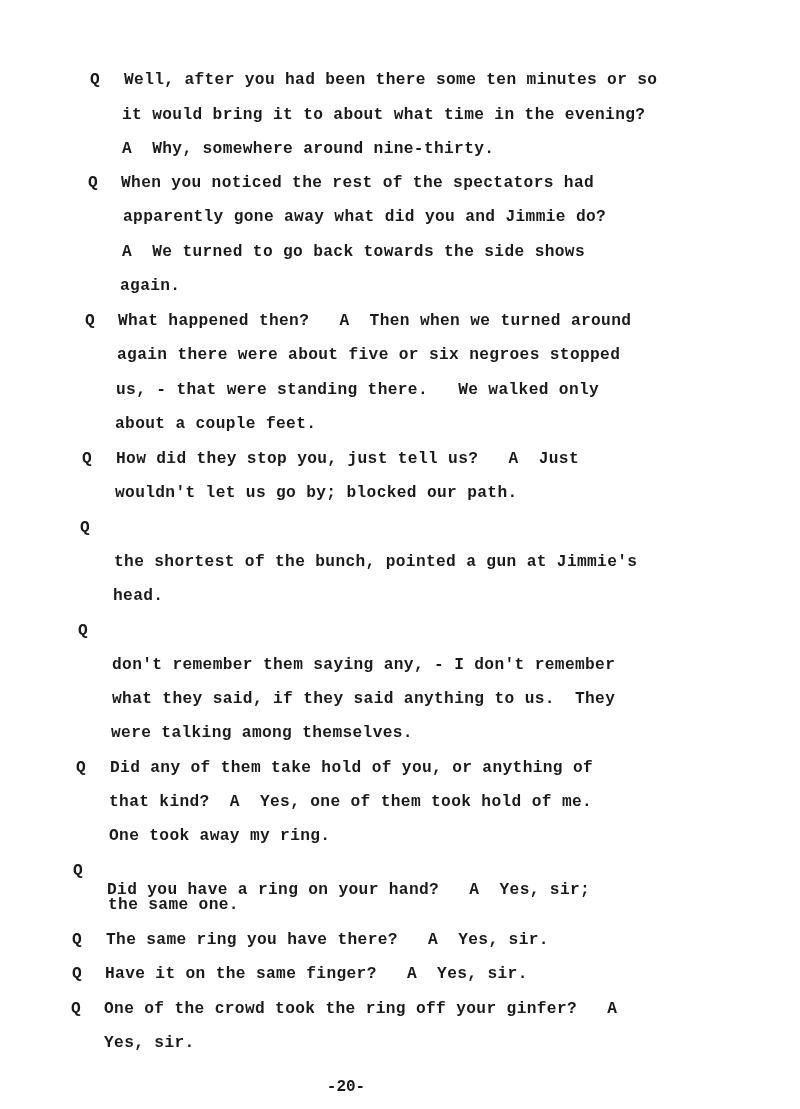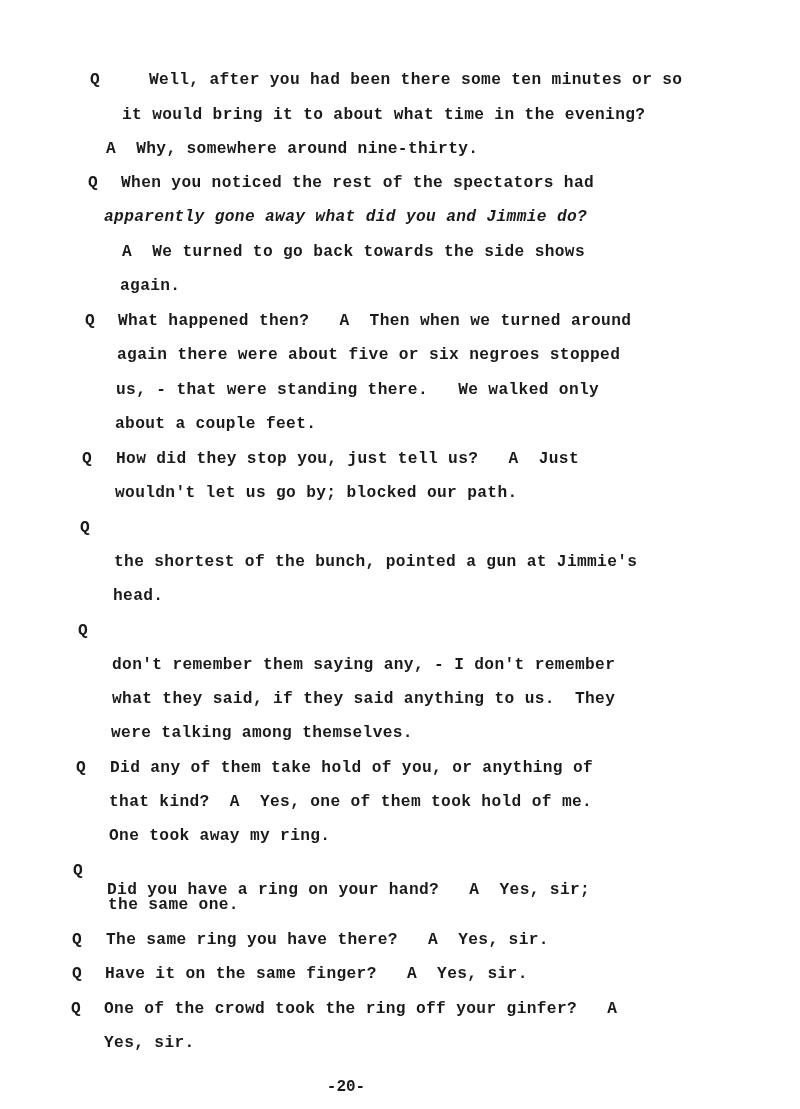--- a/index.html
+++ b/index.html
@@ -29,25 +29,25 @@
   <div class="marker" style="left:85px; top:311px;">Q</div>
   <div class="marker" style="left:82px; top:449px;">Q</div>
   <div class="marker" style="left:80px; top:518px;">Q</div>
   <div class="marker" style="left:78px; top:621px;">Q</div>
   <div class="marker" style="left:76px; top:758px;">Q</div>
   <div class="marker" style="left:73px; top:861px;">Q</div>
   <div class="marker" style="left:72px; top:930px;">Q</div>
   <div class="marker" style="left:72px; top:964px;">Q</div>
   <div class="marker" style="left:71px; top:999px;">Q</div>
 
-  <div class="line" style="left:124px; top:70px;margin-left:25px;">Well, after you had been there some ten minutes or so</div>
+  <div class="line" style="left:124px; top:70px;">Well, after you had been there some ten minutes or so</div>
   <div class="line" style="left:122px; top:105px;">it would bring it to about what time in the evening?</div>
-  <div class="line" style="left:106px; top:139px;">A  Why, somewhere around nine-thirty.</div>
+  <div class="line" style="left:122px; top:139px;">A  Why, somewhere around nine-thirty.</div>
   <div class="line" style="left:121px; top:173px;">When you noticed the rest of the spectators had</div>
-  <div class="line" style="left:104px; top:207px;font-style:italic;">apparently gone away what did you and Jimmie do?</div>
+  <div class="line" style="left:123px; top:207px;">apparently gone away what did you and Jimmie do?</div>
   <div class="line" style="left:122px; top:242px;">A  We turned to go back towards the side shows</div>
   <div class="line" style="left:120px; top:276px;">again.</div>
   <div class="line" style="left:118px; top:311px;">What happened then?   A  Then when we turned around</div>
   <div class="line" style="left:117px; top:345px;">again there were about five or six negroes stopped</div>
   <div class="line" style="left:116px; top:380px;">us, - that were standing there.   We walked only</div>
   <div class="line" style="left:115px; top:414px;">about a couple feet.</div>
   <div class="line" style="left:116px; top:449px;">How did they stop you, just tell us?   A  Just</div>
   <div class="line" style="left:115px; top:483px;">wouldn't let us go by; blocked our path.</div>
   <div class="line" style="left:114px; top:552px;">the shortest of the bunch, pointed a gun at Jimmie's</div>
   <div class="line" style="left:113px; top:586px;">head.</div>

